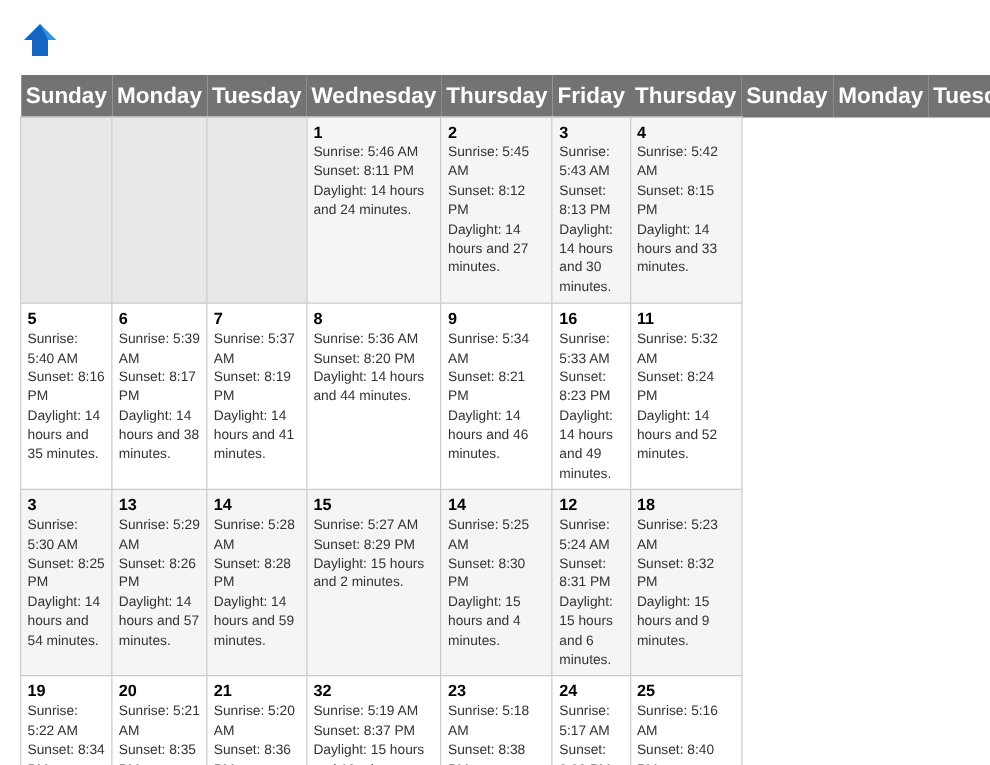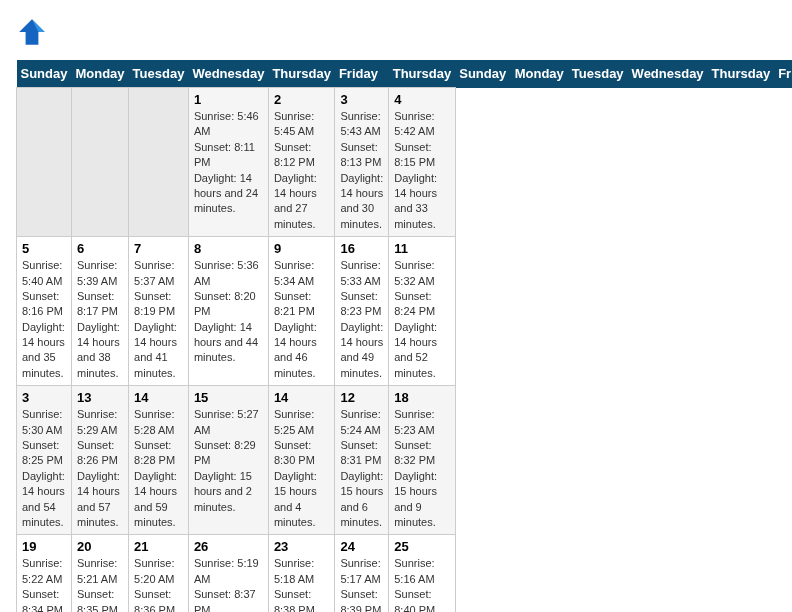--- a/index.html
+++ b/index.html
@@ -45,25 +45,25 @@
     .subtitle {
       font-size: 15px;
       color: #444;
     }
     table {
       width: 100%;
       border-collapse: collapse;
       font-size: 11px;
     }
     th {
-      background-color: #0c4a6e;
+      background-color: #737373;
       color: #fff;
       padding: 6px 4px;
       text-align: left;
-      font-size: 13px;
+      font-size: 18px;
       font-weight: bold;
     }
     td {
       border: 1px solid #ccc;
       vertical-align: top;
       padding: 4px 5px;
       height: 80px;
       width: 113px;
     }
     tr:nth-child(odd) td {
@@ -171,21 +171,21 @@
         <td><span class="day-num">18</span>
         <span class="cell-text">Sunrise: 5:23 AM<br>Sunset: 8:32 PM<br>Daylight: 15 hours and 9 minutes.</span></td>
       </tr>
       <tr>
         <td><span class="day-num">19</span>
         <span class="cell-text">Sunrise: 5:22 AM<br>Sunset: 8:34 PM<br>Daylight: 15 hours and 11 minutes.</span></td>
         <td><span class="day-num">20</span>
         <span class="cell-text">Sunrise: 5:21 AM<br>Sunset: 8:35 PM<br>Daylight: 15 hours and 13 minutes.</span></td>
         <td><span class="day-num">21</span>
         <span class="cell-text">Sunrise: 5:20 AM<br>Sunset: 8:36 PM<br>Daylight: 15 hours and 15 minutes.</span></td>
-        <td><span class="day-num">26</span>
+        <td><span class="day-num">32</span>
         <span class="cell-text">Sunrise: 5:19 AM<br>Sunset: 8:37 PM<br>Daylight: 15 hours and 18 minutes.</span></td>
         <td><span class="day-num">23</span>
         <span class="cell-text">Sunrise: 5:18 AM<br>Sunset: 8:38 PM<br>Daylight: 15 hours and 20 minutes.</span></td>
         <td><span class="day-num">24</span>
         <span class="cell-text">Sunrise: 5:17 AM<br>Sunset: 8:39 PM<br>Daylight: 15 hours and 22 minutes.</span></td>
         <td><span class="day-num">25</span>
         <span class="cell-text">Sunrise: 5:16 AM<br>Sunset: 8:40 PM<br>Daylight: 15 hours and 24 minutes.</span></td>
       </tr>
     </tbody>
 </table>

